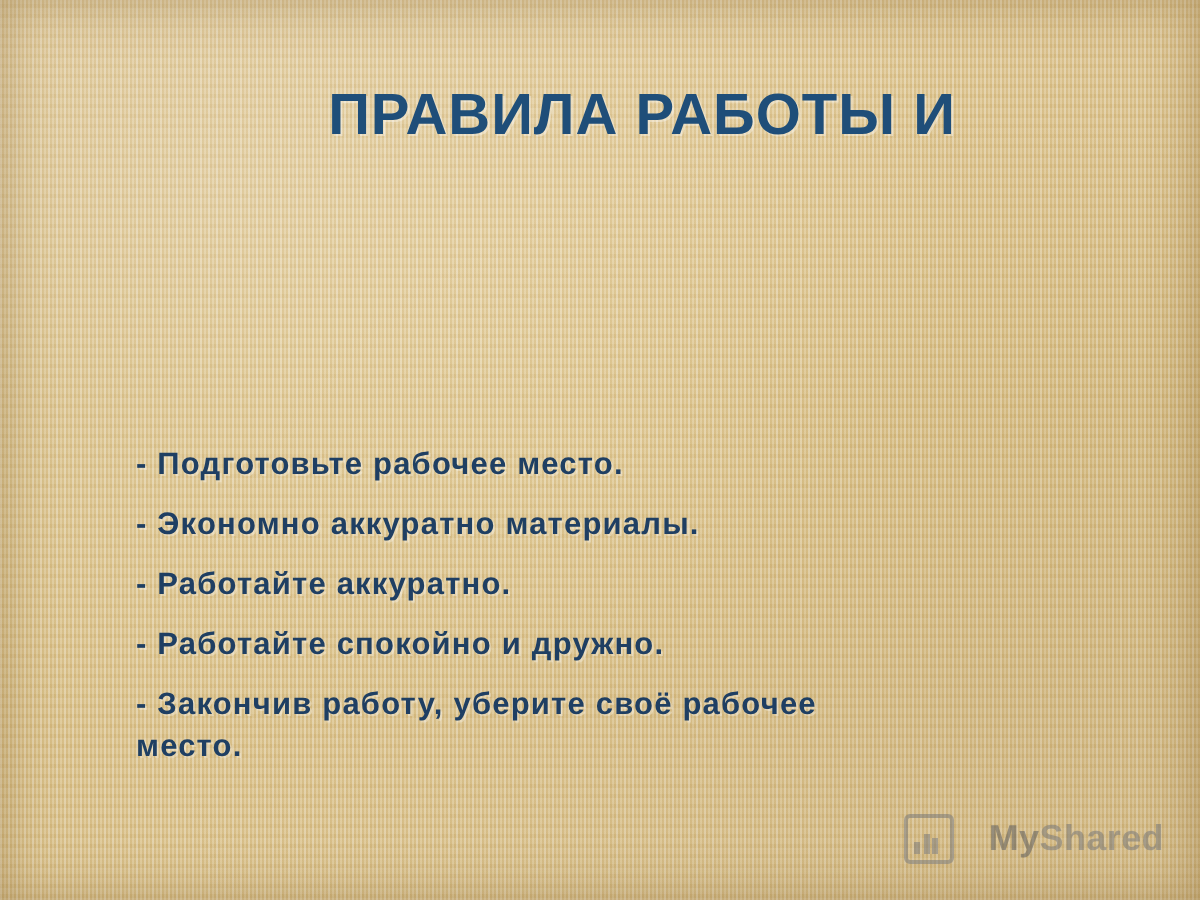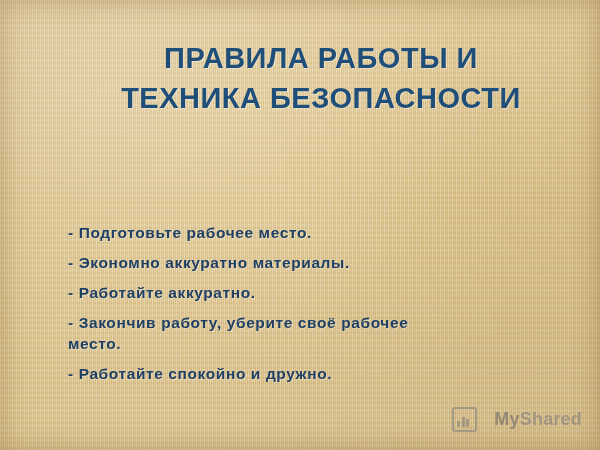--- a/index.html
+++ b/index.html
@@ -132,30 +132,29 @@
   }
   .watermark .wm-text .accent { color: #5f5f5f; }
 </style>
 </head>
 <body>
 
 <div id="slide">
 
   <div class="title-block">
     <span class="title-line">ПРАВИЛА РАБОТЫ И</span>
-    <span class="title-line">ТЕХНИКА БЕЗОПАСНОСТИ</span>
   </div>
 
   <div class="bullets">
     <div class="bullet">- Подготовьте рабочее место.</div>
     <div class="bullet">- Экономно аккуратно материалы.</div>
     <div class="bullet">- Работайте аккуратно.</div>
+    <div class="bullet">- Работайте спокойно и дружно.</div>
     <div class="bullet">- Закончив работу, уберите своё рабочее
 место.</div>
-    <div class="bullet">- Работайте спокойно и дружно.</div>
   </div>
 
   <div class="watermark">
     <span class="wm-icon">
       <i></i>
         <i></i>
         <i></i>
     </span>
     <span class="wm-text">
       <span class="accent">My</span><span>Shared</span>

